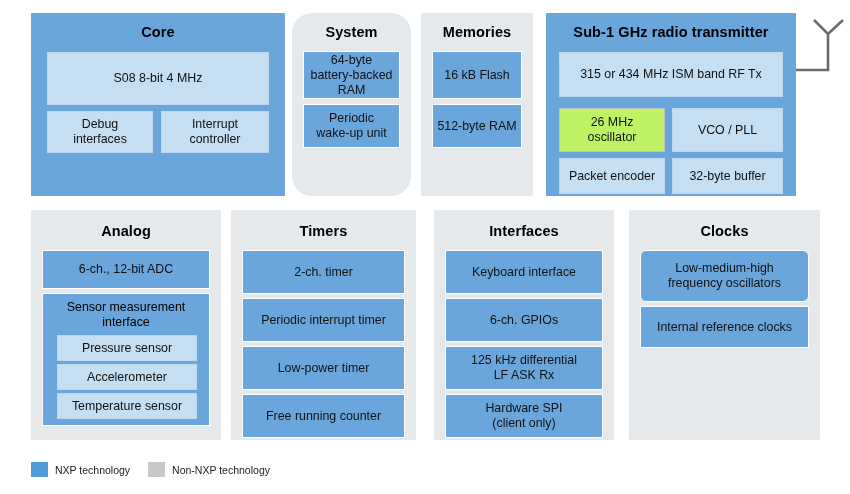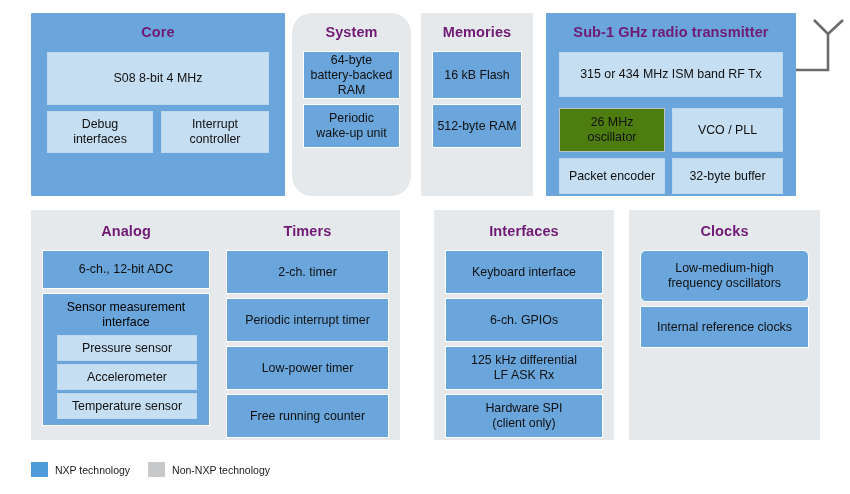--- a/index.html
+++ b/index.html
@@ -23,21 +23,21 @@
   }
   .panel.blue   { background: #6aa6dc; }
   .panel.grey   { background: #e5e9ec; }
 
   .panel-title {
     position: absolute;
     left: 0; right: 0;
     text-align: center;
     font-weight: bold;
     font-size: 14.5px;
-    color: #701a75;
+    color: #000000;
     letter-spacing: .1px;
   }
 
   
   .box {
     position: absolute;
     display: flex;
     align-items: center;
     justify-content: center;
     text-align: center;
@@ -49,21 +49,21 @@
   }
   .box.light {               
     background: #c5def2;
     border-color: #bcd7ee;
   }
   .box.solid {               
     background: #6aa6dc;
     border-color: #ffffff;
   }
   .box.grey {                
-    background: #4d7c0f;
+    background: #bef264;
     border-color: #bfc1c3;
   }
   .box.nested-host {
     display: block;
     padding: 0;
   }
   .nested-title {
     position: absolute;
     left: 0; right: 0; top: 6px;
     text-align: center;
@@ -137,21 +137,21 @@
 
     <div class="box solid nested-host" style="left:11px; top:83px; width:168px; height:133px;">
       <div class="nested-title" style="white-space:pre-line;">Sensor measurement
 interface</div>
       <div class="box light" style="left:14px; top:41px; width:140px; height:26px;">Pressure sensor</div>
       <div class="box light" style="left:14px; top:70px; width:140px; height:26px;">Accelerometer</div>
       <div class="box light" style="left:14px; top:99px; width:140px; height:26px;">Temperature sensor</div>
     </div>
   </div>
 
-  <div class="panel grey" style="left:215px; top:210px; width:185px; height:230px;padding-left:39px;">
+  <div class="panel grey" style="left:231px; top:210px; width:185px; height:230px;padding-left:39px;">
     <div class="panel-title" style="top:13px;">Timers</div>
     <div class="box solid" style="left:11px; top:40px; width:163px; height:44px;">2-ch. timer</div>
     <div class="box solid" style="left:11px; top:88px; width:163px; height:44px;">Periodic interrupt timer</div>
     <div class="box solid" style="left:11px; top:136px; width:163px; height:44px;">Low-power timer</div>
     <div class="box solid" style="left:11px; top:184px; width:163px; height:44px;">Free running counter</div>
   </div>
 
   <div class="panel grey" style="left:434px; top:210px; width:180px; height:230px;">
     <div class="panel-title" style="top:13px;">Interfaces</div>
     <div class="box solid" style="left:11px; top:40px; width:158px; height:44px;">Keyboard interface</div>

